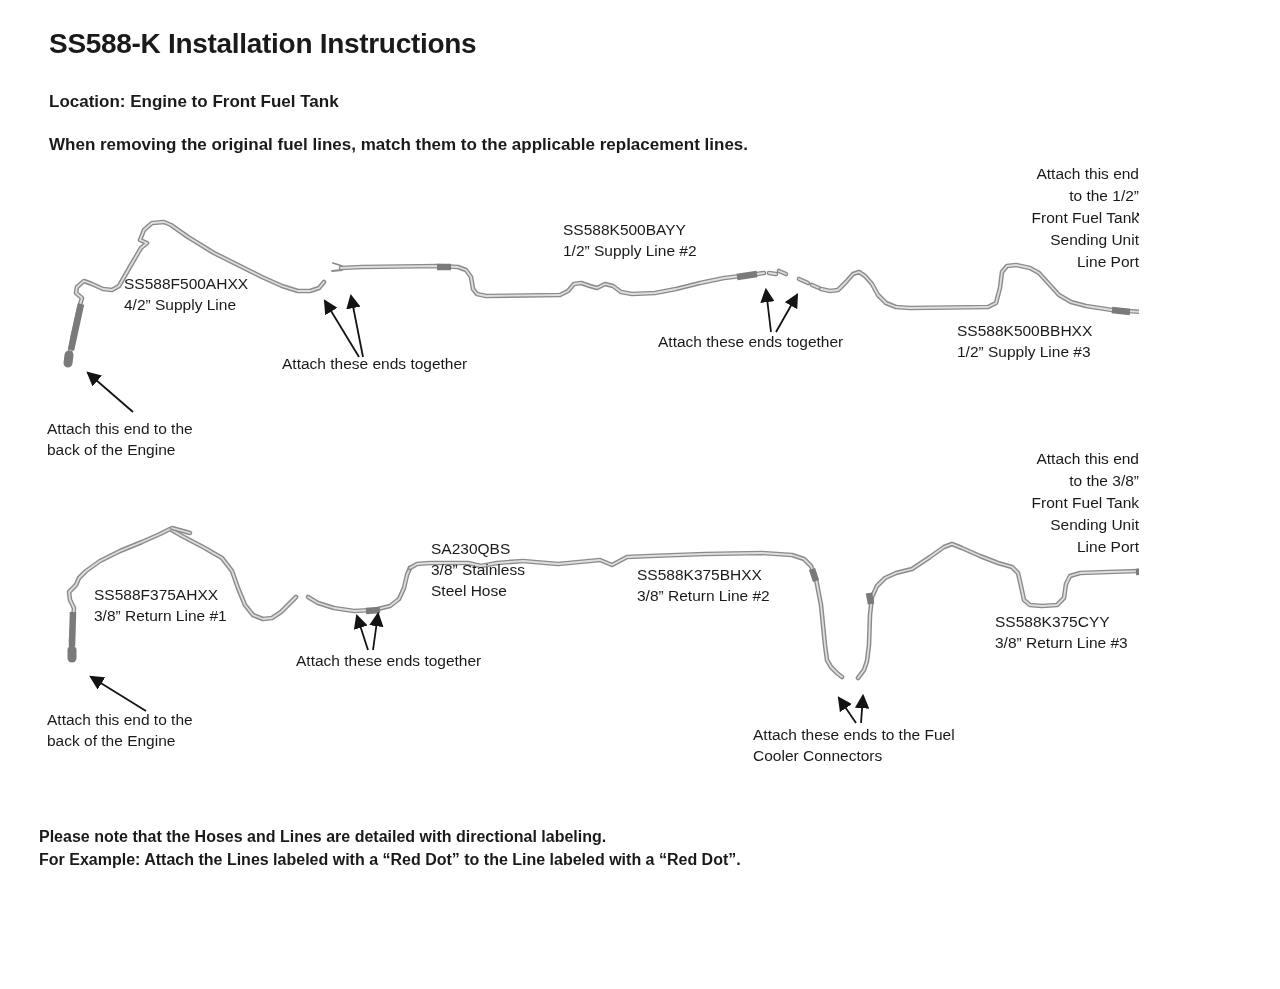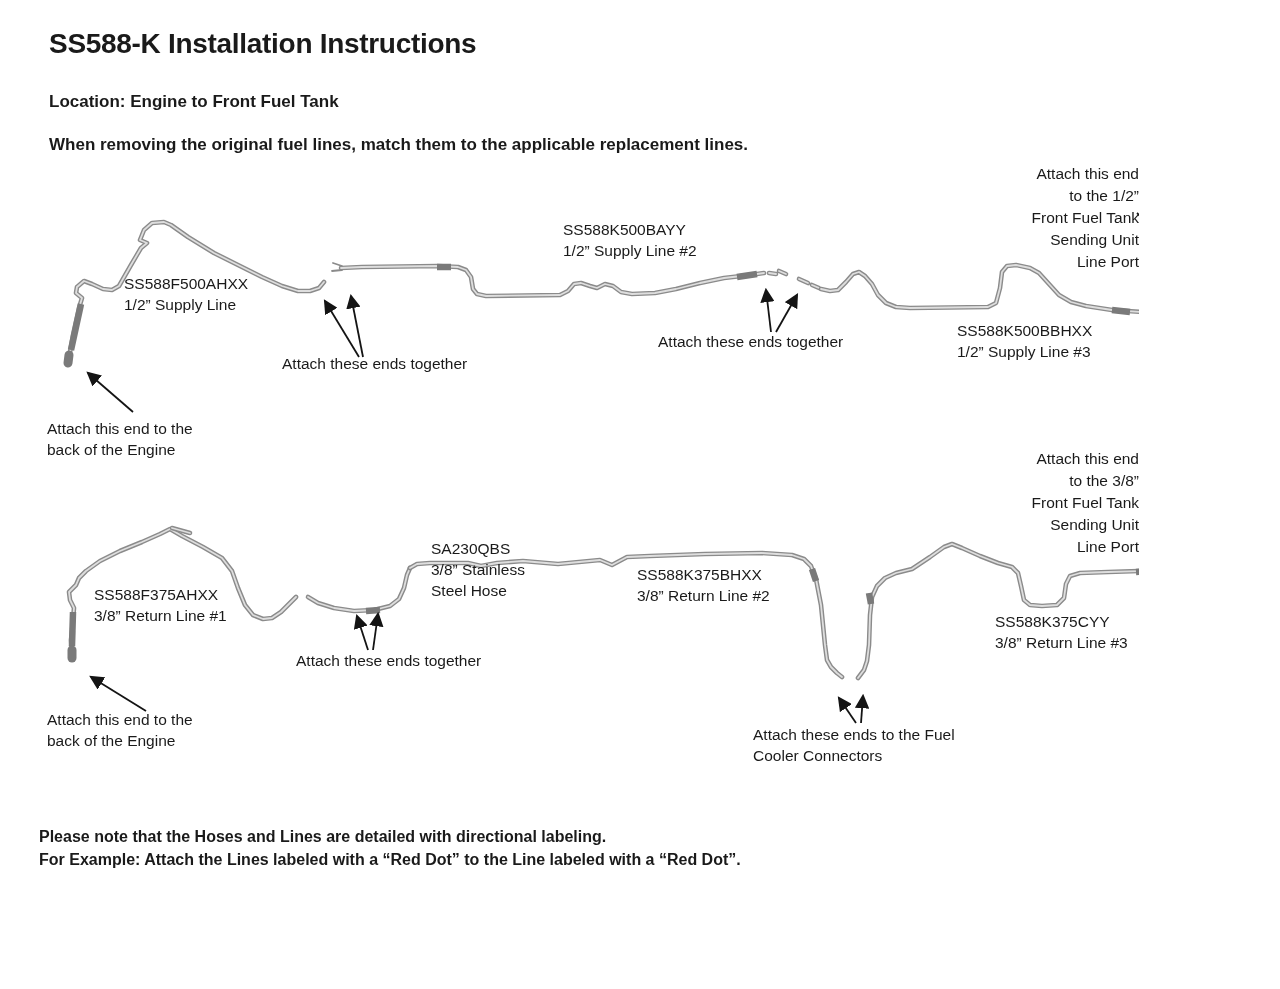--- a/index.html
+++ b/index.html
@@ -103,21 +103,21 @@
     <path class="arrow" d="M 1137 213 L 1195 270"></path>
     <path class="arrow" d="M 146 711 L 91 677"></path>
     <path class="arrow" d="M 368 650 L 357 616"></path>
     <path class="arrow" d="M 373 650 L 378 614"></path>
     <path class="arrow" d="M 1151 494 L 1203 556"></path>
     <path class="arrow" d="M 856 723 L 839 698"></path>
     <path class="arrow" d="M 861 723 L 863 696"></path>
   </svg>
 
   <div class="lbl" style="left:124px;top:273px;">SS588F500AHXX
-1/2” Supply Line</div>
+4/2” Supply Line</div>
   <div class="lbl" style="left:519px;top:219px;margin-left:44px;">SS588K500BAYY
 1/2” Supply Line #2</div>
   <div class="lbl" style="left:957px;top:320px;">SS588K500BBHXX
 1/2” Supply Line #3</div>
   <div class="lbl" style="left:94px;top:584px;">SS588F375AHXX
 3/8” Return Line #1</div>
   <div class="lbl" style="left:386px;top:538px;margin-left:45px;">SA230QBS
 3/8” Stainless
 Steel Hose</div>
   <div class="lbl" style="left:637px;top:564px;">SS588K375BHXX

